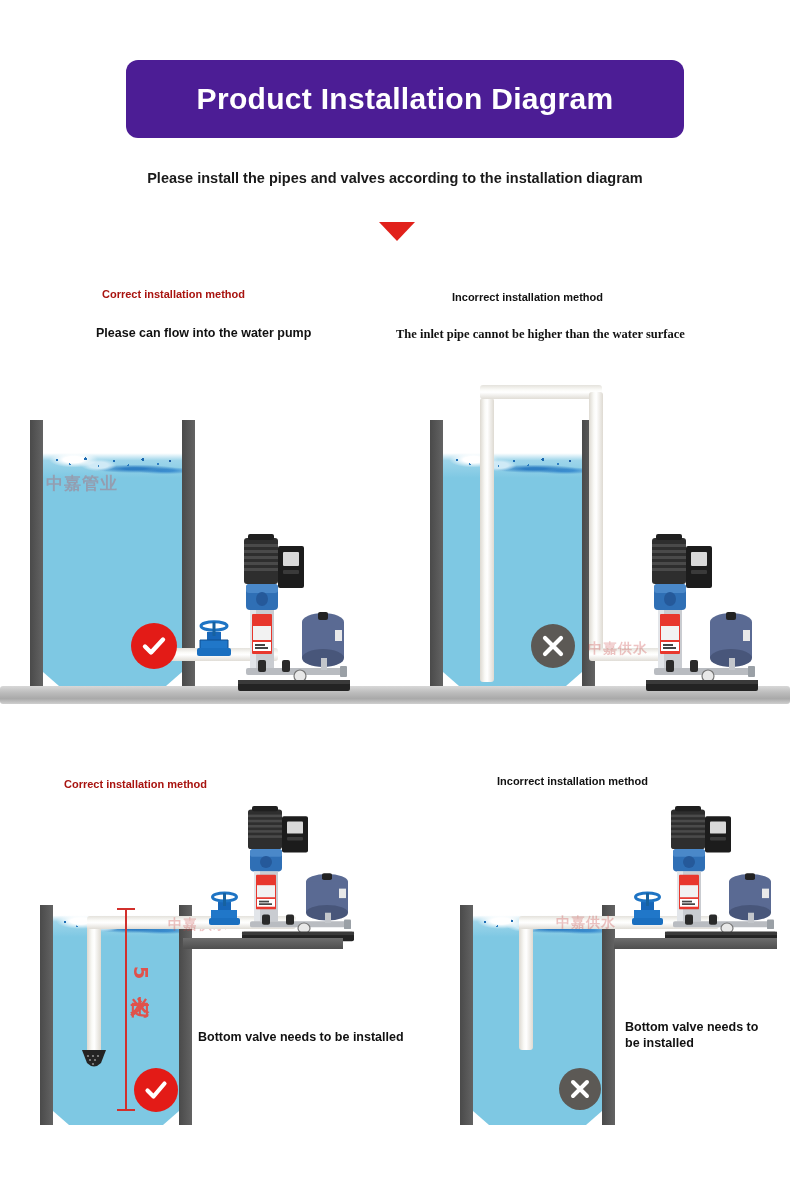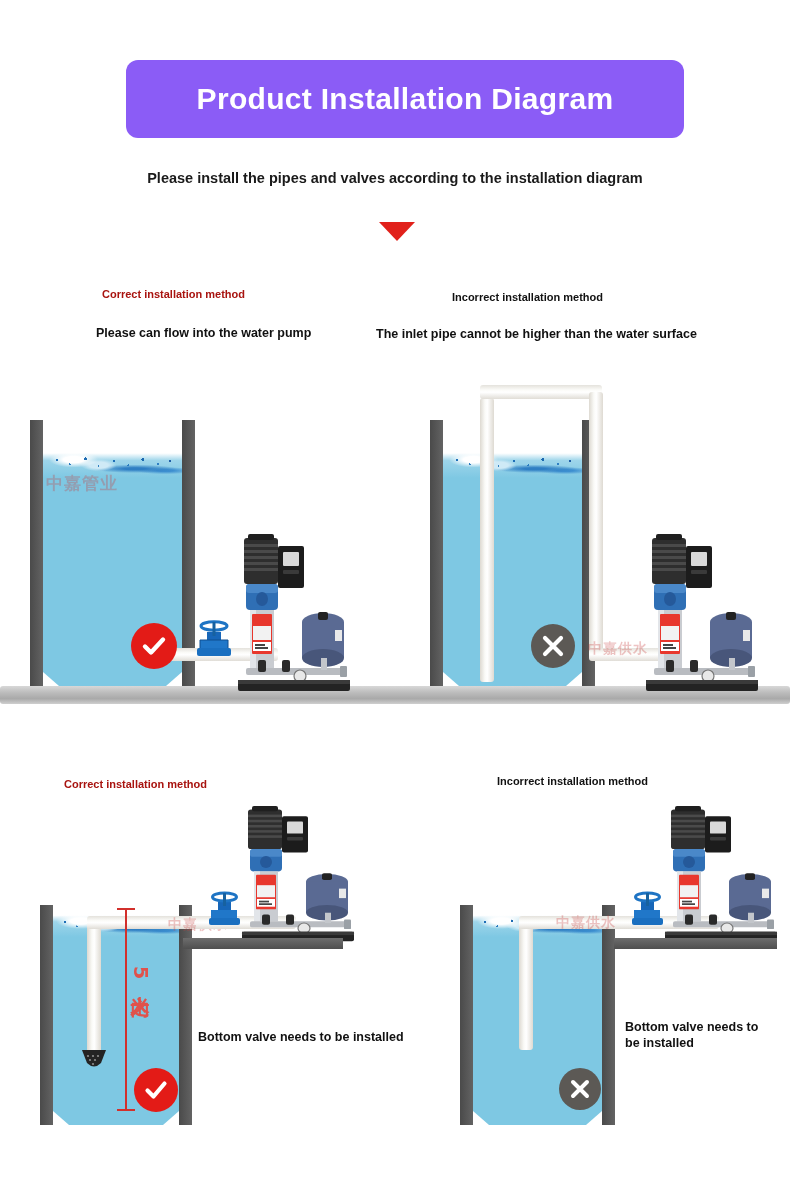--- a/index.html
+++ b/index.html
@@ -9,21 +9,21 @@
     font-family: "Liberation Sans", sans-serif;
     position: relative;
     overflow: hidden;
   }
 
   
   .title-banner {
     position: absolute;
     left: 126px; top: 60px;
     width: 558px; height: 78px;
-    background: #8b5cf6;
+    background: #4c1d95;
     border-radius: 12px;
     display: flex; align-items: center; justify-content: center;
   }
   .title-banner span {
     color: #ffffff;
     font-size: 30px;
     font-weight: bold;
     letter-spacing: .3px;
   }
   .subtitle {
@@ -45,21 +45,21 @@
 
   
   .sec-label { position: absolute; font-size: 11px; font-weight: bold; white-space: nowrap; }
   .sec-label.correct   { color: #a8130f; }
   .sec-label.incorrect { color: #111111; font-weight: bold; text-align: center; }
   .sec-sub { position: absolute; font-size: 12.5px; font-weight: bold; color: #111111; white-space: nowrap; }
 
   .lbl-r1c { left: 102px; top: 288px; }
   .sub-r1c { left: 96px;  top: 326px; }
   .lbl-r1i { left: 452px; top: 291px; }
-  .sub-r1i { left: 376px; top: 327px; }
+  .sub-r1i { left: 396px; top: 327px; font-family: Liberation Serif, serif; }
   .lbl-r2c { left: 64px;  top: 778px; }
   .lbl-r2i { left: 497px; top: 775px; }
 
   .caption { position: absolute; font-size: 12.5px; font-weight: bold; color: #111; line-height: 1.25; }
   .cap-r2c { left: 198px; top: 1030px; white-space: nowrap; }
   .cap-r2i { left: 625px; top: 1020px; width: 150px; }
 
   
   .ground {
     position: absolute;

